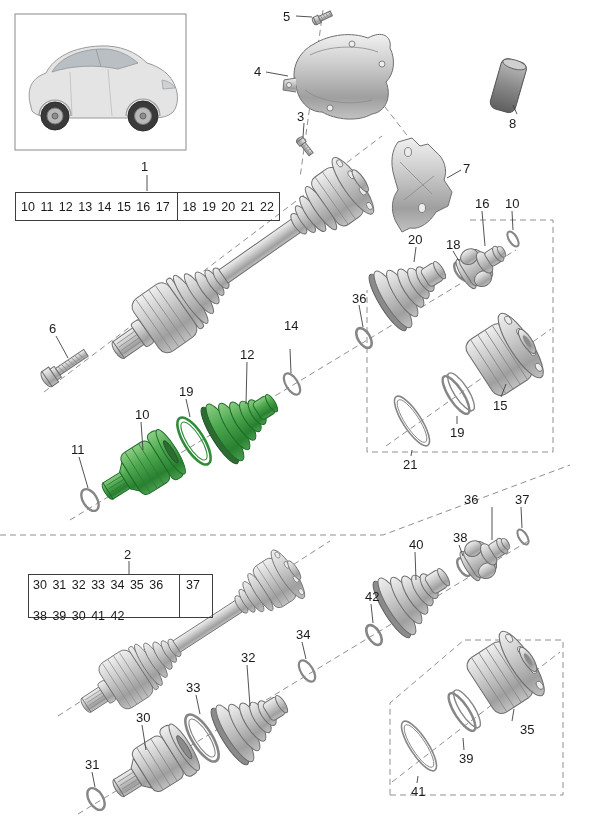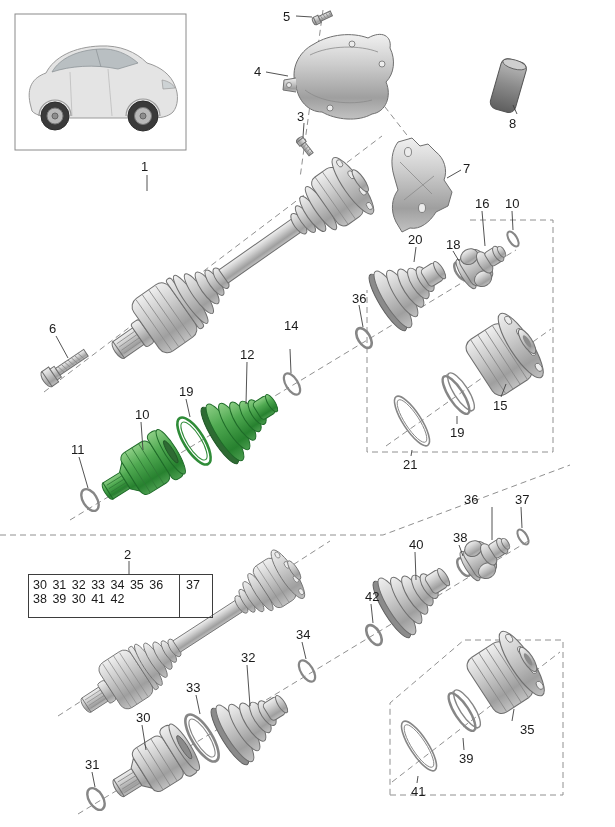--- a/index.html
+++ b/index.html
@@ -17,21 +17,21 @@
   .leader { stroke:#3f3f3f; stroke-width:0.9; fill:none; }
   .rgr { fill:none; stroke:#868686; }
   .rgn { fill:none; stroke:#2f8c38; }
   
   .co { position:absolute; font-size:13px; color:#1b1b1b; white-space:nowrap; cursor:pointer; }
   
   .grp { position:absolute; display:flex; align-items:stretch; border:1.2px solid #3d3d3d;
          font-size:12.5px; color:#1b1b1b; word-spacing:2px; }
   .grp .cell { display:flex; align-items:center; padding:0 5px; white-space:nowrap; }
   .grp .cdiv { border-left:1.2px solid #3d3d3d; flex:1; }
-  .g2l { flex:1; padding:3px 4px; display:flex; flex-direction:column; gap:0; }
+  .g2l { flex:1; padding:3px 4px; display:flex; flex-direction:column; gap:17px; }
   .g2l .trow { white-space:nowrap; }
   .g2r { width:26px; border-left:1.2px solid #3d3d3d; padding:3px 0 0 6px; }
 </style>
 </head>
 <body>
 
 <div id="stage">
 
 <svg id="draw" width="615" height="827" viewBox="0 0 615 827">
   <defs>
@@ -370,20 +370,24 @@
 <div class="co" style="left:296px;top:627px">34</div>
 <div class="co" style="left:409px;top:537px">40</div>
 <div class="co" style="left:365px;top:589px">42</div>
 <div class="co" style="left:464px;top:492px">36</div>
 <div class="co" style="left:515px;top:492px">37</div>
 <div class="co" style="left:453px;top:530px">38</div>
 <div class="co" style="left:520px;top:722px">35</div>
 <div class="co" style="left:459px;top:751px">39</div>
 <div class="co" style="left:411px;top:784px">41</div>
 
+<div class="grp" style="left:15px;top:192px;width:263px;height:27px">
+  <div class="cell" style="width:165px">10 11 12 13 14 15 16 17</div>
+  <div class="cell cdiv">18 19 20 21 22</div>
+</div>
 
 <div class="grp" style="left:28px;top:574px;width:183px;height:42px">
   <div class="g2l">
     <div class="trow">30 31 32 33 34 35 36</div>
     <div class="trow">38 39 30 41 42</div>
   </div>
   <div class="g2r">37</div>
 </div>
 
 </div>

